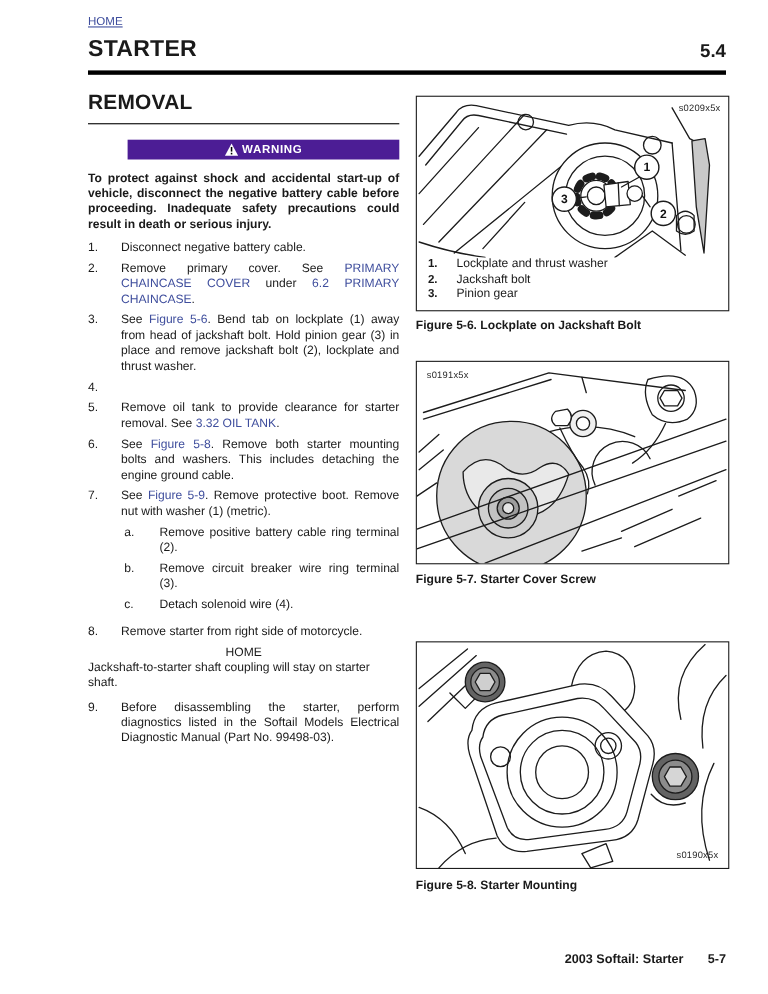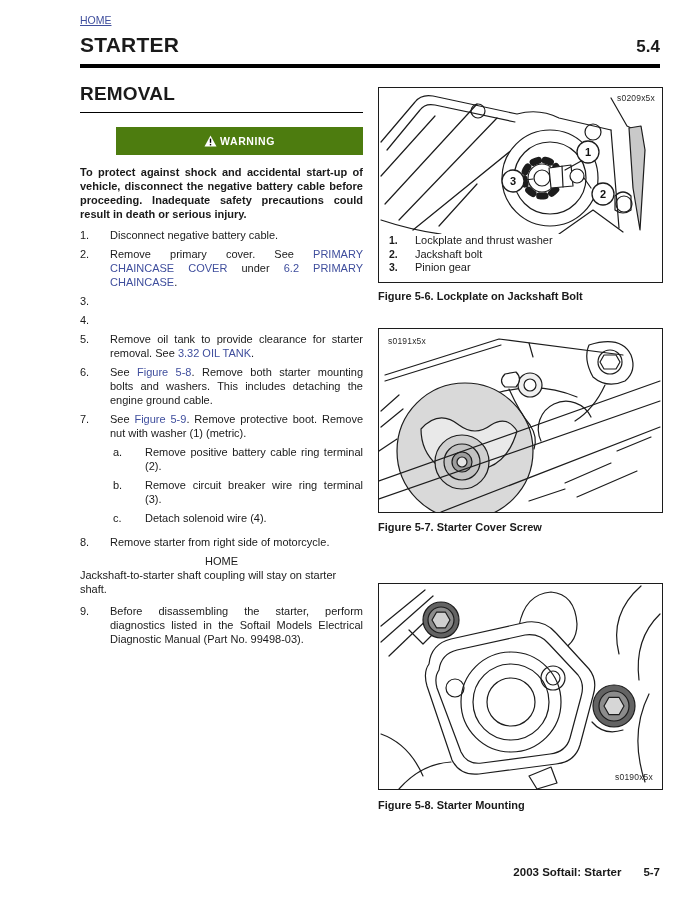--- a/index.html
+++ b/index.html
@@ -13,21 +13,21 @@
   #header { position:absolute; left:80px; right:38px; top:10px; }
   .home-link { font-size:10.5px; color:#3f4e9d; text-decoration:underline; display:inline-block; }
   .title-row { display:flex; justify-content:space-between; align-items:flex-end; margin-top:5px; }
   .page-title { font-size:21px; font-weight:700; letter-spacing:.2px; }
   .section-number { font-size:17px; font-weight:700; }
   .title-rule { height:4px; background:#000; margin-top:7px; }
   
   #left-col { position:absolute; left:80px; top:83px; width:283px; }
   .removal-heading { font-size:19px; font-weight:700; letter-spacing:.2px; }
   .thin-rule { height:1px; background:#000; margin-top:7px; }
-  .warning-box { margin-top:14px; background:#4d7c0f; height:28px; display:flex; align-items:center; justify-content:center; gap:3px;margin-left:36px; }
+  .warning-box { margin-top:14px; background:#4c1d95; height:18px; display:flex; align-items:center; justify-content:center; gap:3px;margin-left:36px; }
   .warning-label { color:#fff; font-size:10.5px; font-weight:700; letter-spacing:.6px; }
   .warning-icon { display:inline-flex; }
   .warning-text { margin-top:10px; font-size:11px; line-height:14px; font-weight:700; text-align:justify; }
   .steps { margin-top:7px; }
   .step { display:flex; margin-bottom:5px; }
   .step-num { flex:0 0 30px; font-size:11px; line-height:14px; }
   .step-body { flex:1; font-size:11px; line-height:14px; text-align:justify; }
   .ref-link { color:#3f4e9d; cursor:pointer; }
   .substeps { margin-top:5px; margin-left:3px; }
   .substep { display:flex; margin-bottom:5px; }
@@ -93,20 +93,21 @@
         <div class="step">
           <span class="step-num">1.</span>
           <span class="step-body"><span>Disconnect negative battery cable.</span></span>
         </div>
         <div class="step">
           <span class="step-num">2.</span>
           <span class="step-body"><span>Remove primary cover. See </span><span class="ref-link">PRIMARY CHAINCASE COVER</span><span> under </span><span class="ref-link">6.2 PRIMARY CHAINCASE</span><span>.</span></span>
         </div>
         <div class="step">
           <span class="step-num">3.</span>
+          <span class="step-body"><span>See </span><span class="ref-link">Figure 5-6</span><span>. Bend tab on lockplate (1) away from head of jackshaft bolt. Hold pinion gear (3) in place and remove jackshaft bolt (2), lockplate and thrust washer.</span></span>
         </div>
         <div class="step">
           <span class="step-num">4.</span>
         </div>
         <div class="step">
           <span class="step-num">5.</span>
           <span class="step-body"><span>Remove oil tank to provide clearance for starter removal. See </span><span class="ref-link">3.32 OIL TANK</span><span>.</span></span>
         </div>
         <div class="step">
           <span class="step-num">6.</span>

